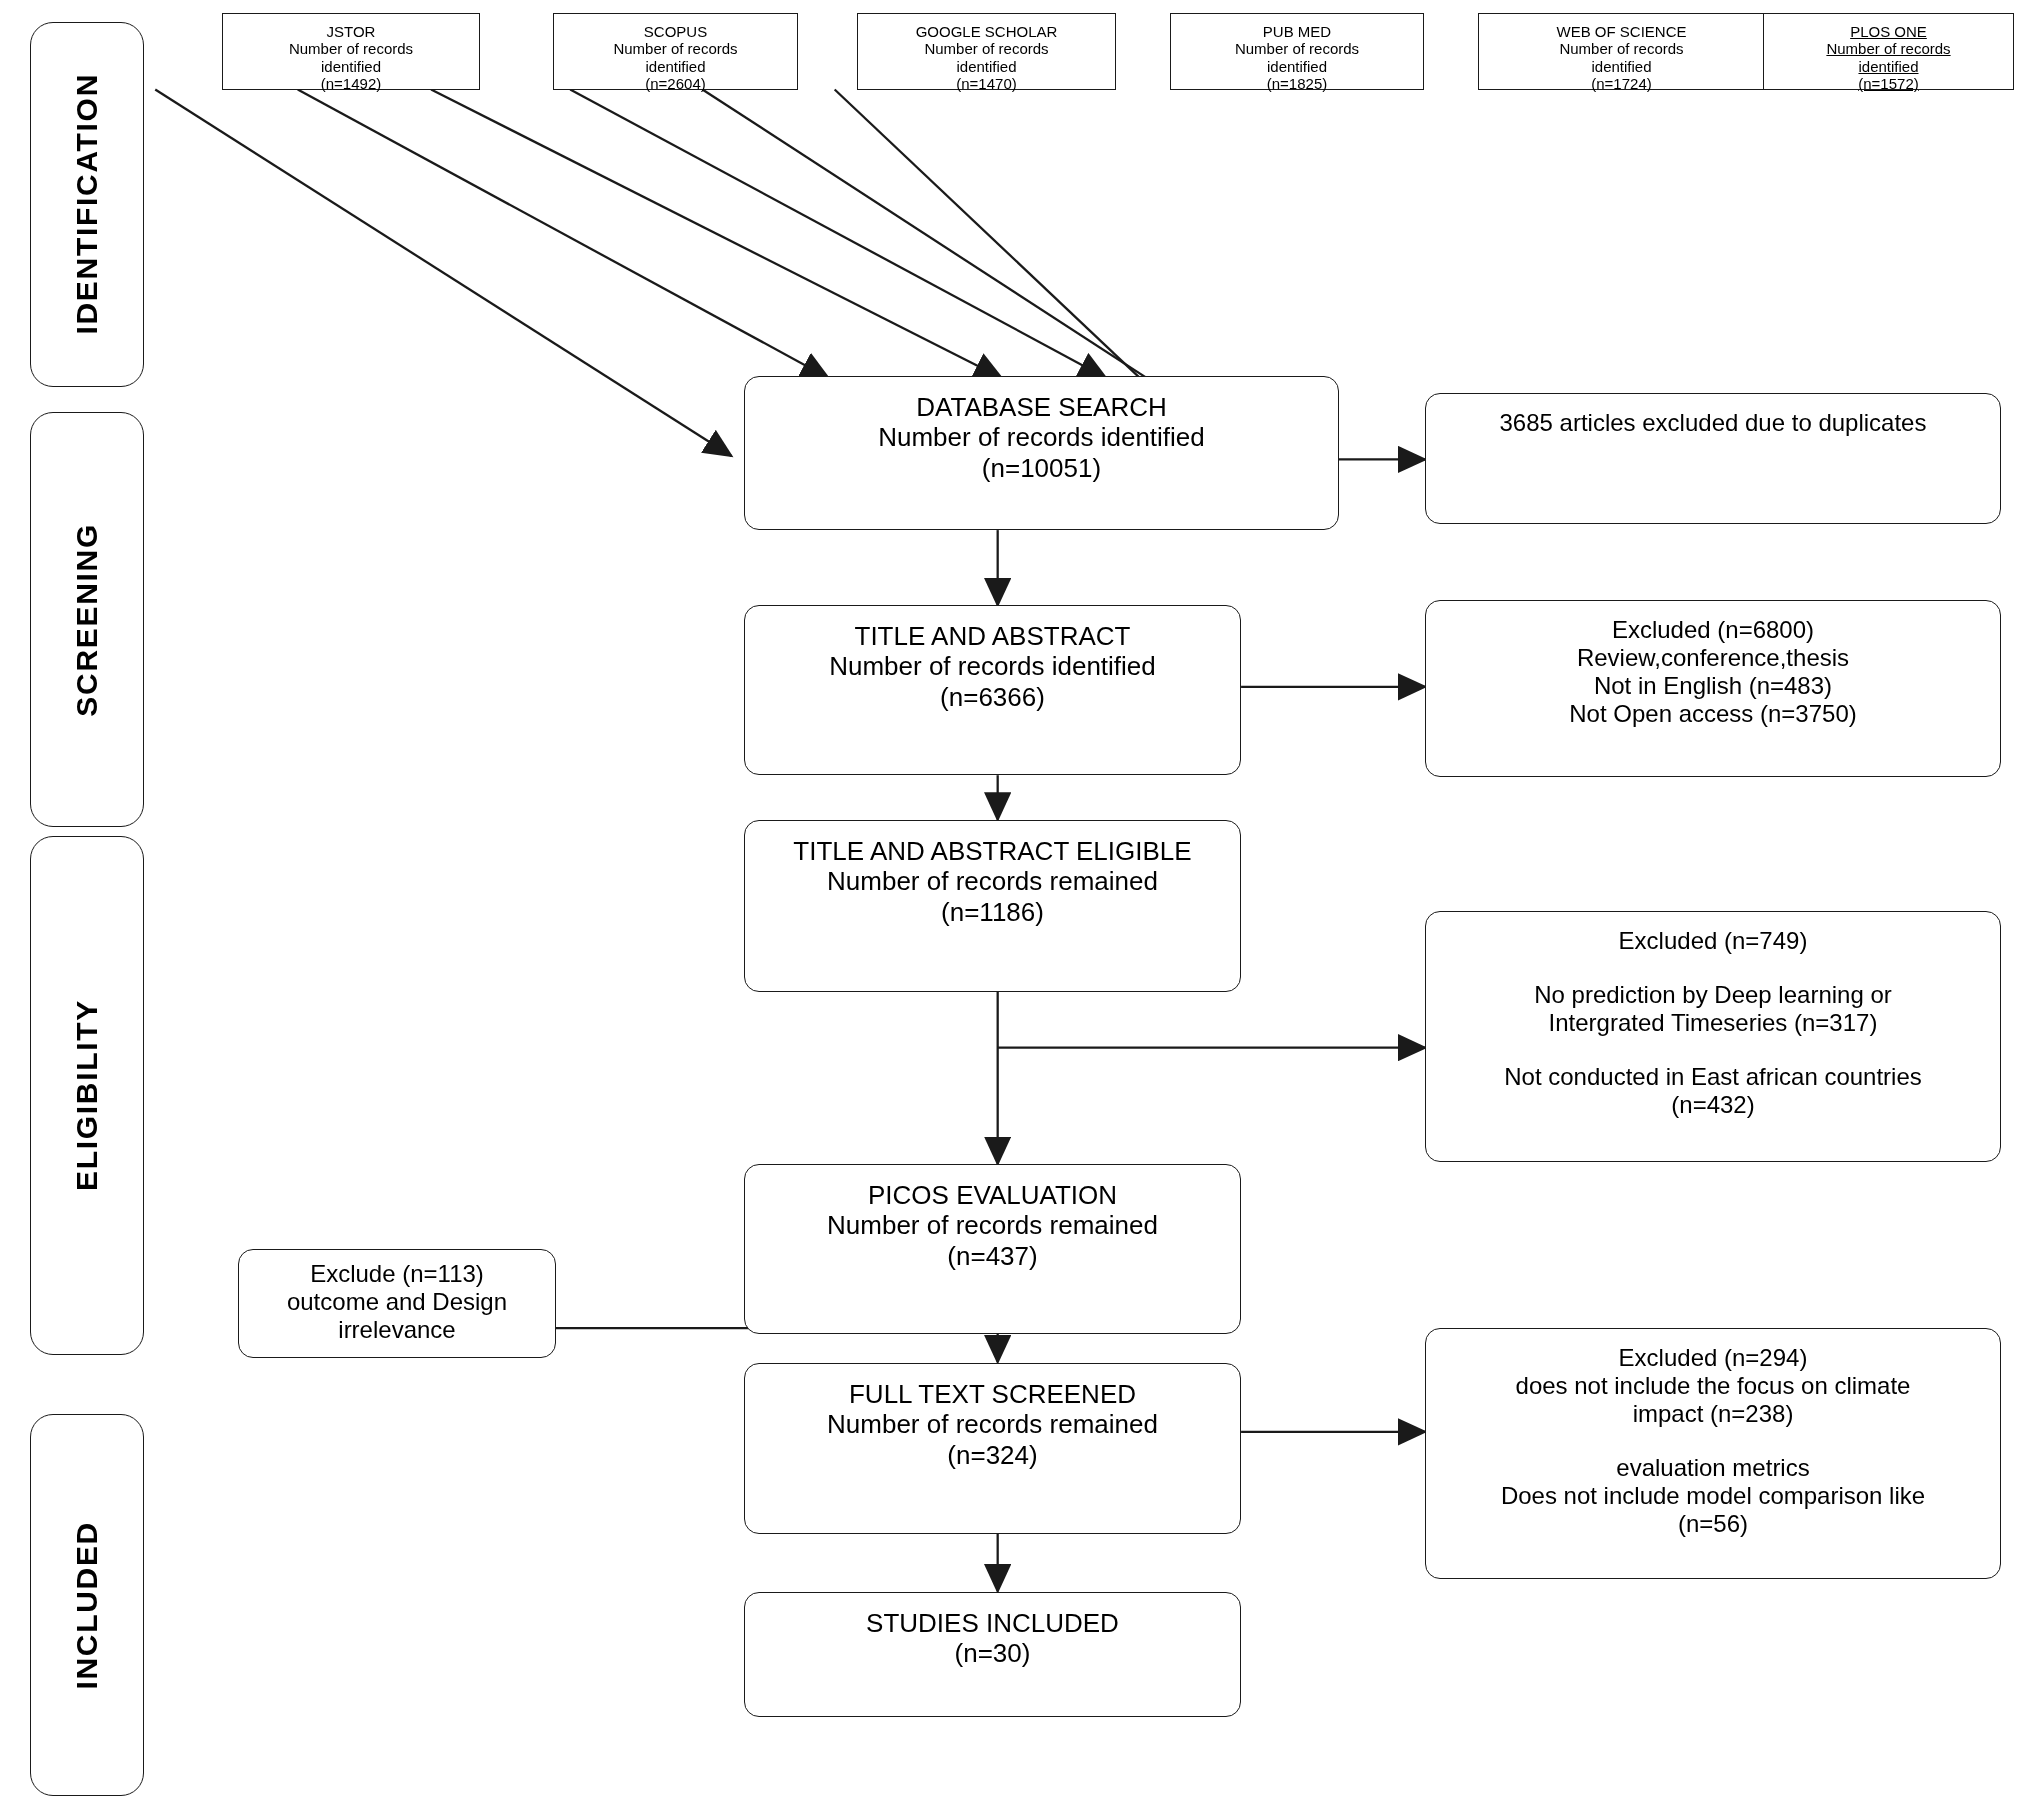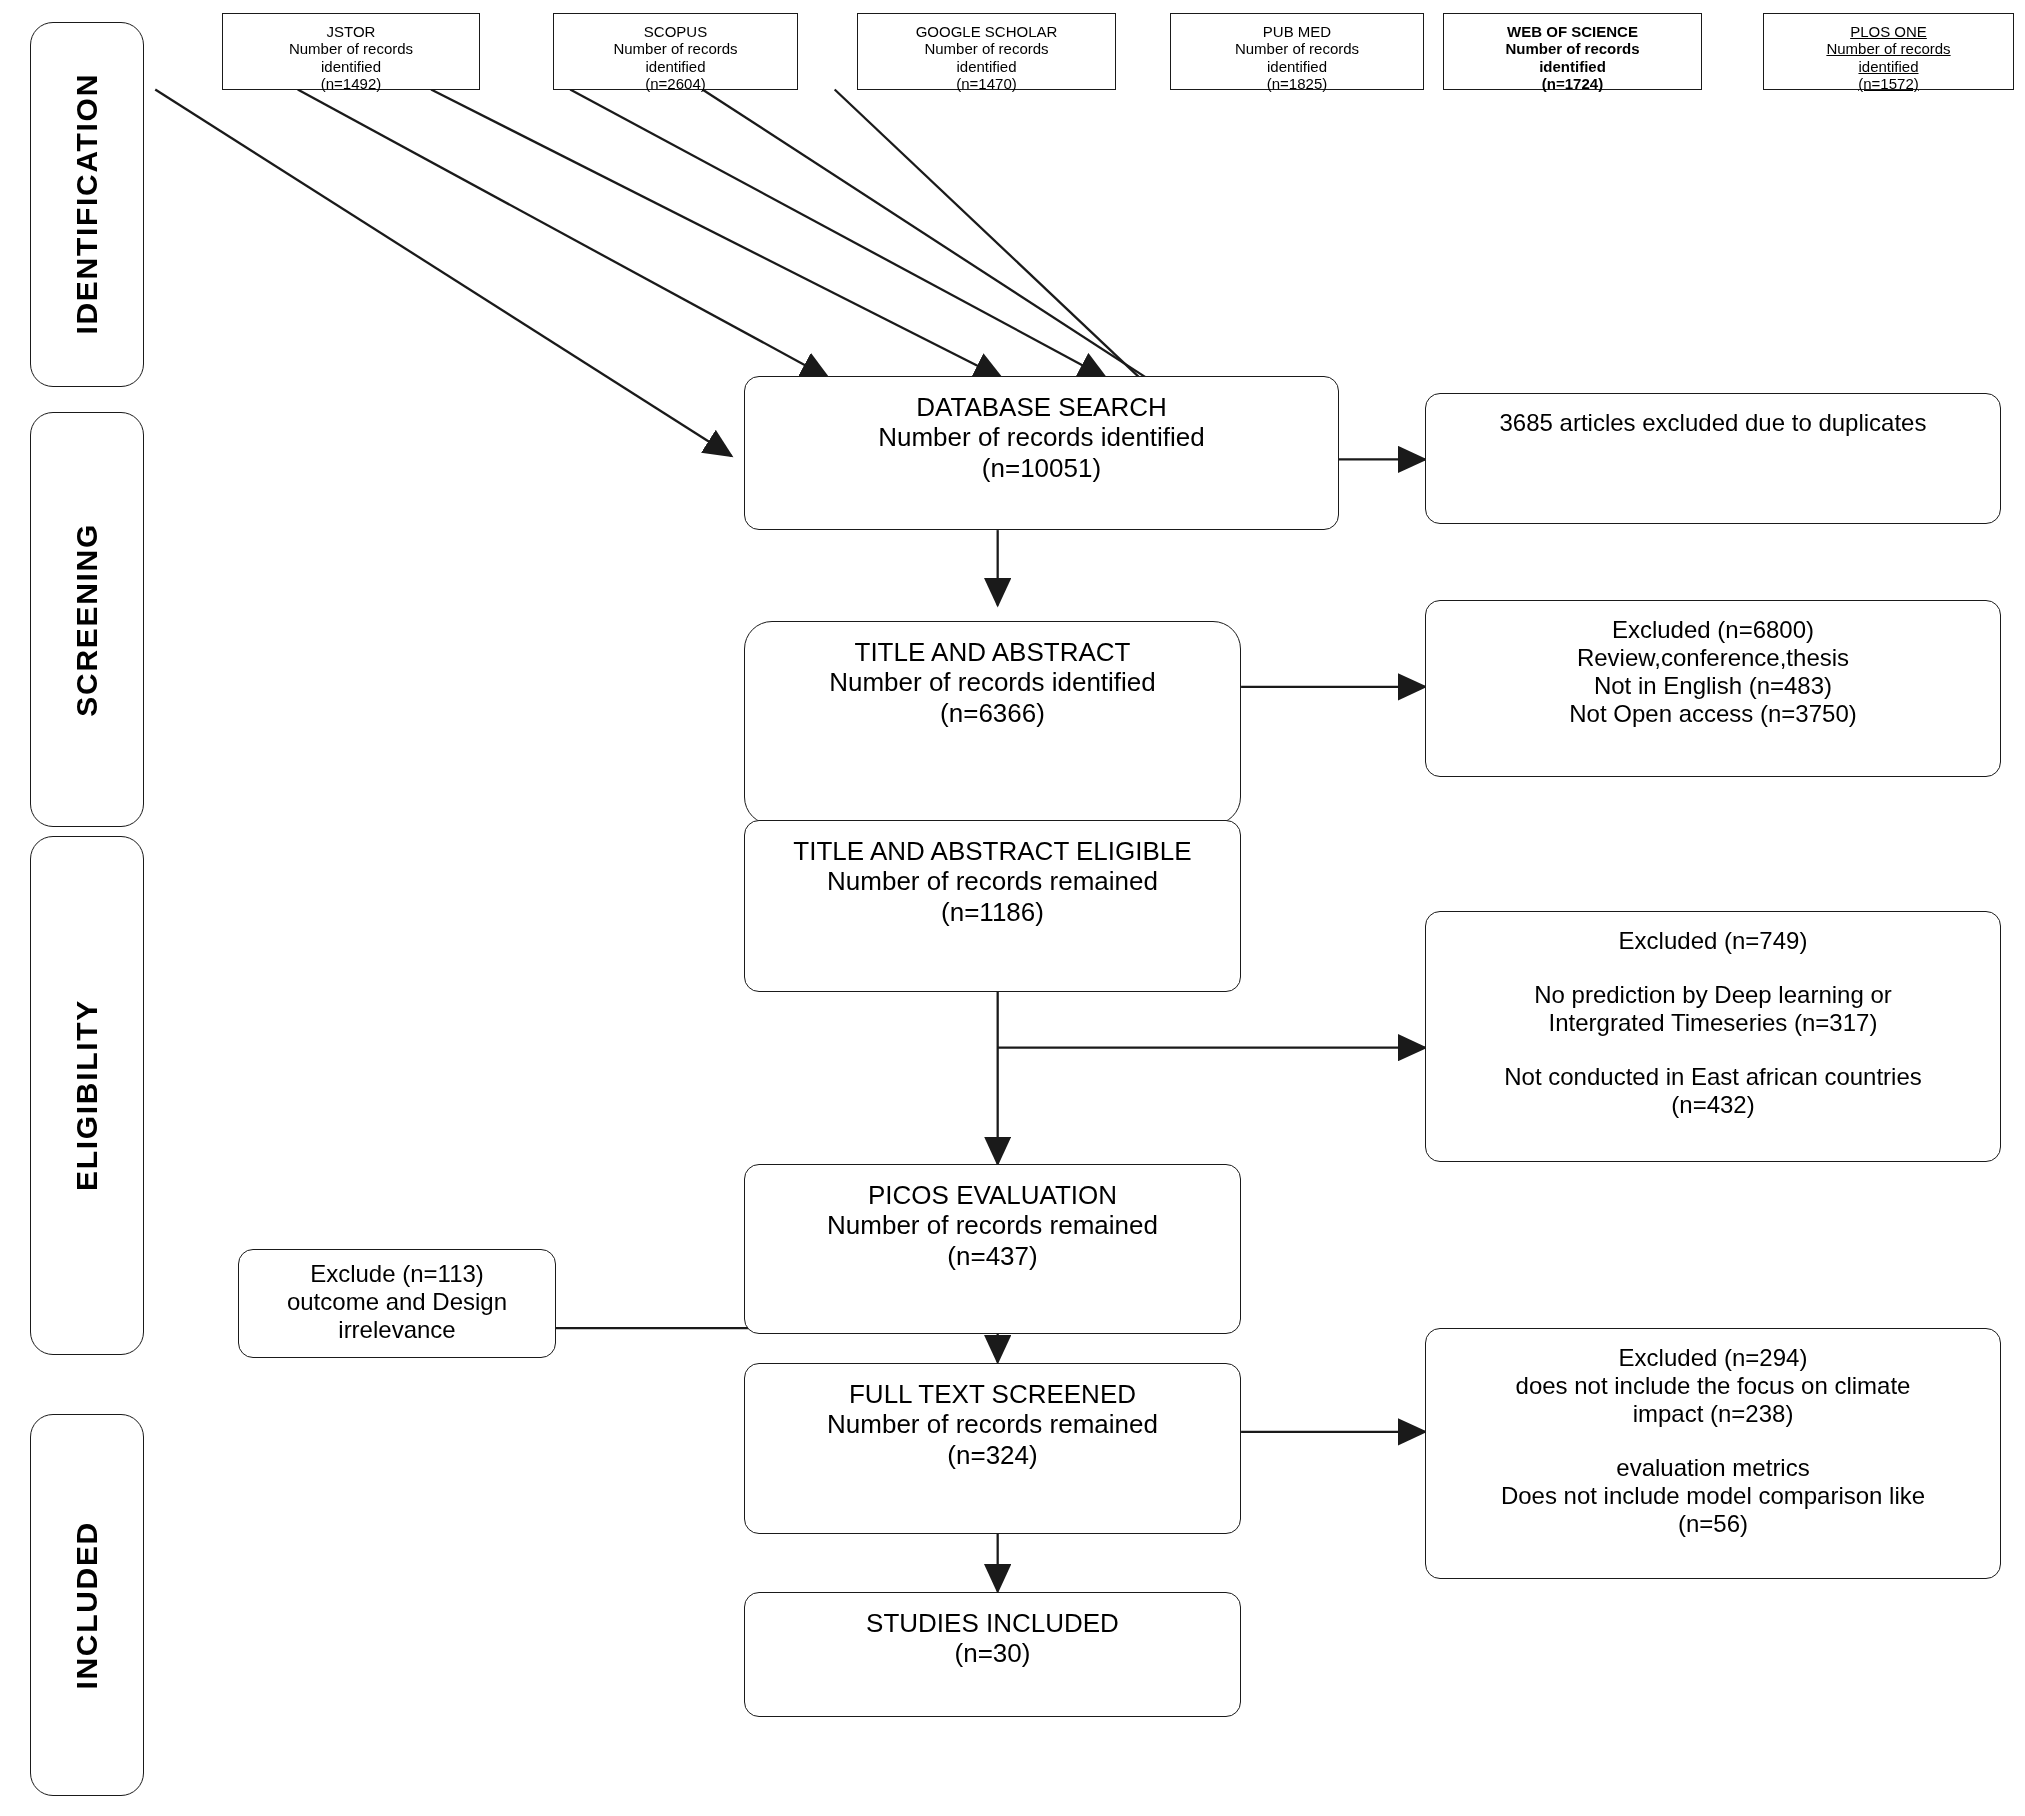--- a/index.html
+++ b/index.html
@@ -173,21 +173,21 @@
 
   <div class="node sq src" style="left:1170px; top:12.5px; width:254px; height:77px;">
     <span class="lines">
       <span class="nline">PUB MED</span>
       <span class="nline">Number of records</span>
       <span class="nline">identified</span>
       <span class="nline">(n=1825)</span>
     </span>
   </div>
 
-  <div class="node sq src" style="left:1443px; top:12.5px; width:259px; height:77px;font-weight:bold;">
+  <div class="node sq src" style="left:1478px; top:12.5px; width:287px; height:77px;">
     <span class="lines">
       <span class="nline">WEB OF SCIENCE</span>
       <span class="nline">Number of records</span>
       <span class="nline">identified</span>
       <span class="nline">(n=1724)</span>
     </span>
   </div>
 
   <div class="node sq src" style="left:1763px; top:12.5px; width:251px; height:77px;text-decoration:underline;">
     <span class="lines">
@@ -205,21 +205,21 @@
       <span class="nline">(n=10051)</span>
     </span>
   </div>
 
   <div class="node rr excl" style="left:1425px; top:393px; width:576px; height:131px;">
     <span class="lines">
       <span class="nline">3685 articles excluded due to duplicates</span>
     </span>
   </div>
 
-  <div class="node rr stage" style="left:744px; top:621px; width:497px; height:204px;border-radius:28px;">
+  <div class="node rr stage" style="left:744px; top:605px; width:497px; height:170px;">
     <span class="lines">
       <span class="nline">TITLE AND ABSTRACT</span>
       <span class="nline">Number of records identified</span>
       <span class="nline">(n=6366)</span>
     </span>
   </div>
 
   <div class="node rr excl" style="left:1425px; top:600px; width:576px; height:177px;">
     <span class="lines">
       <span class="nline">Excluded (n=6800)</span>

